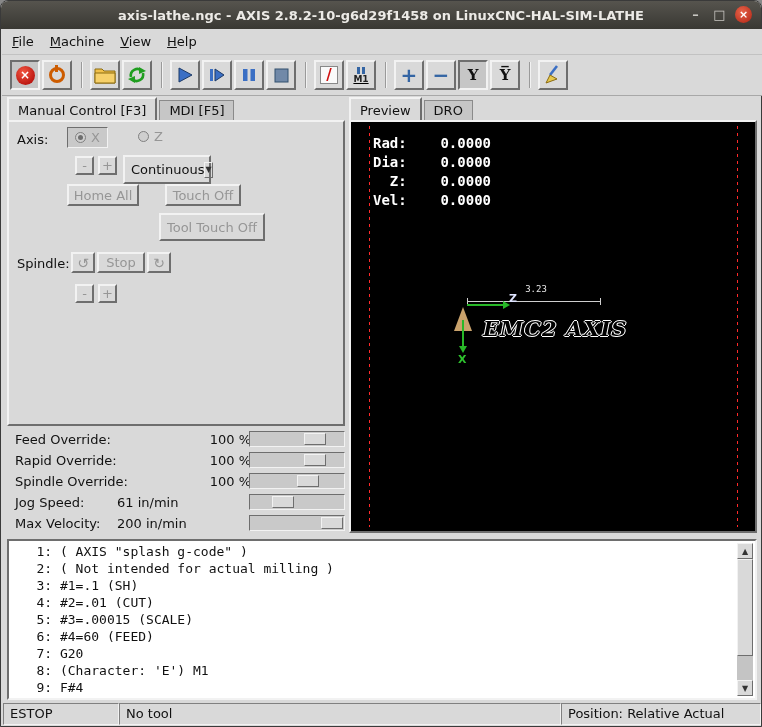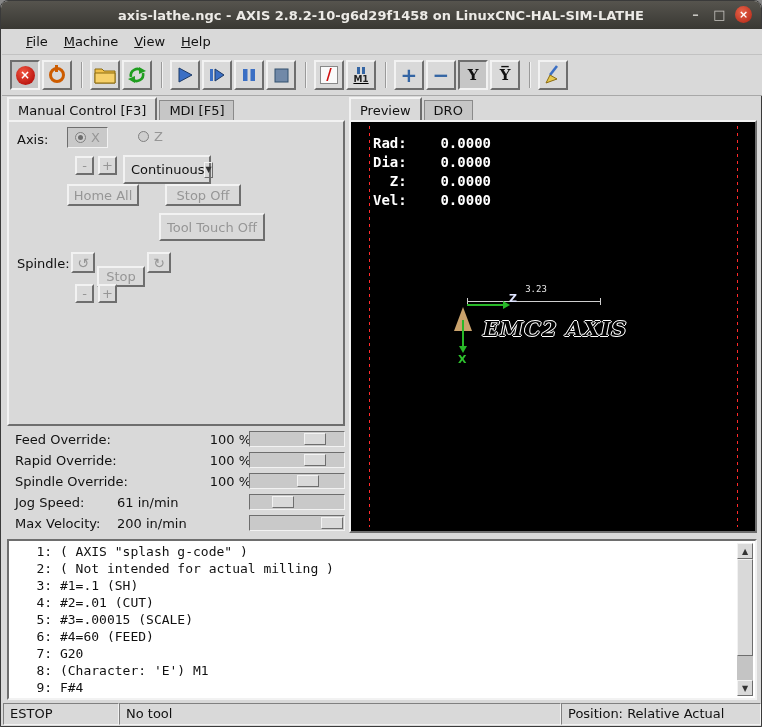--- a/index.html
+++ b/index.html
@@ -13,21 +13,21 @@
   .raised1{border:1px solid;border-color:#f2f2f2 #6e6e6e #6e6e6e #f2f2f2;background:#d9d9d9;}
   .sunken1{border:1px solid;border-color:#6e6e6e #f2f2f2 #f2f2f2 #6e6e6e;background:#c9c9c9;}
 
   
   .titlebar{position:absolute;left:0;top:0;width:100%;height:28px;background:linear-gradient(#56544e,#393833);border-radius:7px 7px 0 0;display:flex;align-items:center;justify-content:center;color:#eceae6;font-weight:bold;font-size:13px;}
   .tbtns{position:absolute;right:9px;top:5px;display:flex;gap:7px;align-items:center;}
   .tbtn{width:17px;height:17px;display:flex;align-items:center;justify-content:center;color:#c9c7c2;font-size:13px;cursor:default;}
   .tbtn.close{background:radial-gradient(circle at 40% 35%,#e8644a,#b02313);border-radius:50%;color:#fff;font-size:11px;font-weight:bold;}
 
   
-  .menubar{position:absolute;left:1px;top:28px;width:760px;height:26px;background:#d9d9d9;display:flex;align-items:center;padding-left:16px;border-bottom:1px solid #c2c2c2;}
+  .menubar{position:absolute;left:1px;top:28px;width:760px;height:26px;background:#d9d9d9;display:flex;align-items:center;padding-left:2px;border-bottom:1px solid #c2c2c2;}
   .menu-item{padding:4px 8px;cursor:default;}
   .menu-item::first-letter{text-decoration:underline;}
 
   
   .toolbar{position:absolute;left:1px;top:54px;width:760px;height:41px;display:flex;align-items:center;padding-left:8px;border-bottom:1px solid #a8a8a8;background:#d9d9d9;}
   button.tb{appearance:none;-webkit-appearance:none;width:30px;height:30px;margin-right:2px;display:flex;align-items:center;justify-content:center;font-family:inherit;cursor:default;padding:0;}
   button.tb.on{border-color:#6e6e6e #f2f2f2 #f2f2f2 #6e6e6e;background:#c6c6c6;}
   .tsep{width:2px;height:26px;margin:0 7px;border-left:1px solid #9a9a9a;border-right:1px solid #f2f2f2;}
   .ico-estop{width:19px;height:19px;border-radius:50%;background:radial-gradient(circle at 38% 32%,#f25540,#a80000);display:flex;align-items:center;justify-content:center;color:#fff;font-weight:bold;font-size:12px;line-height:1;}
   .ico-power{position:relative;width:16px;height:16px;border:3px solid #cd5c00;border-radius:50%;}
@@ -217,28 +217,28 @@
     </span>
 
     <span class="btn raised" style="left:66px;top:34px;width:19px;height:19px;">-</span>
     <span class="btn raised" style="left:89px;top:34px;width:19px;height:19px;">+</span>
     <span class="combo raised" style="left:114px;top:33px;width:88px;">
       <span>Continuous</span>
       <span class="arr">▼</span>
     </span>
 
     <span class="btn raised" style="left:58px;top:62px;width:72px;height:22px;">Home All</span>
-    <span class="btn raised" style="left:156px;top:62px;width:76px;height:22px;">Stop Off</span>
+    <span class="btn raised" style="left:156px;top:62px;width:76px;height:22px;">Touch Off</span>
     <span class="btn raised" style="left:150px;top:91px;width:106px;height:28px;">Tool Touch Off</span>
 
     <span class="lab" style="left:8px;top:134px;">Spindle:</span>
     <span class="btn raised spico" style="left:62px;top:130px;width:24px;height:21px;">
         <span>↺</span>
       </span>
-    <span class="btn raised" style="left:88px;top:144px;width:48px;height:21px;">Stop</span>
+    <span class="btn raised" style="left:88px;top:130px;width:48px;height:21px;">Stop</span>
     <span class="btn raised spico" style="left:138px;top:130px;width:24px;height:21px;">
         <span>↻</span>
       </span>
 
     <span class="btn raised" style="left:66px;top:162px;width:19px;height:19px;">-</span>
     <span class="btn raised" style="left:89px;top:162px;width:19px;height:19px;">+</span>
   </div>
 
   <div class="sliders">
       <div class="srow">

